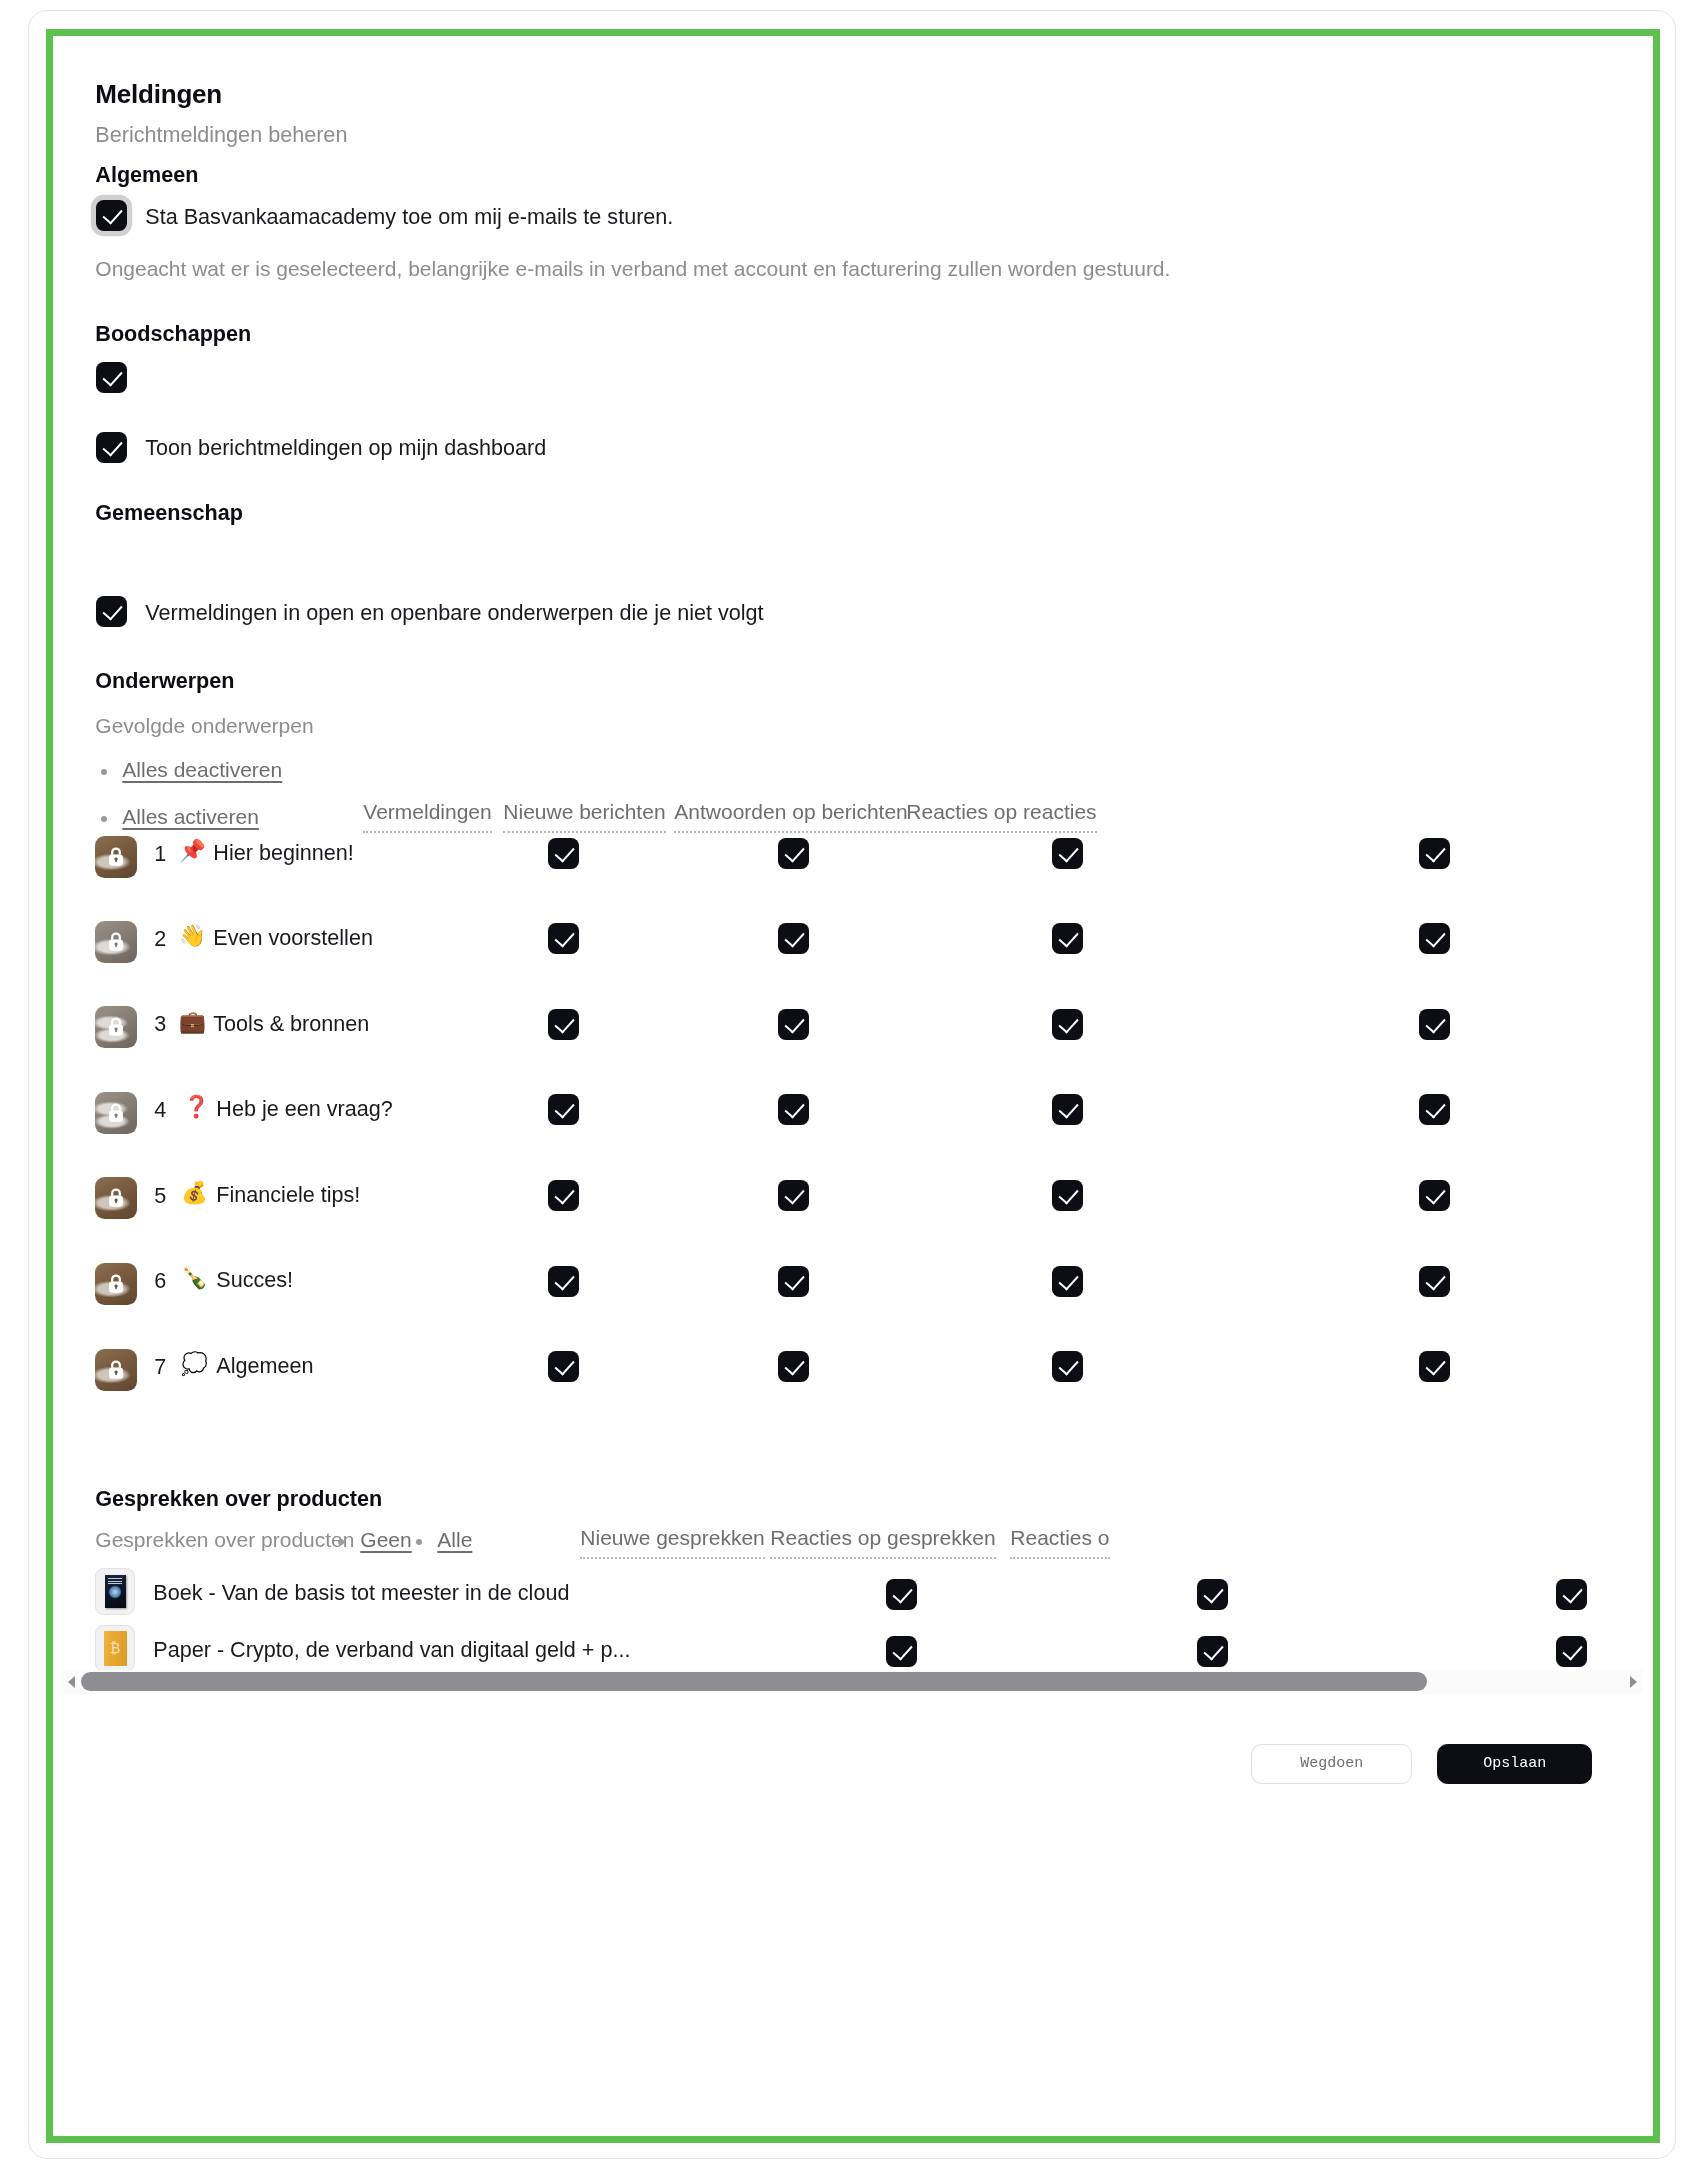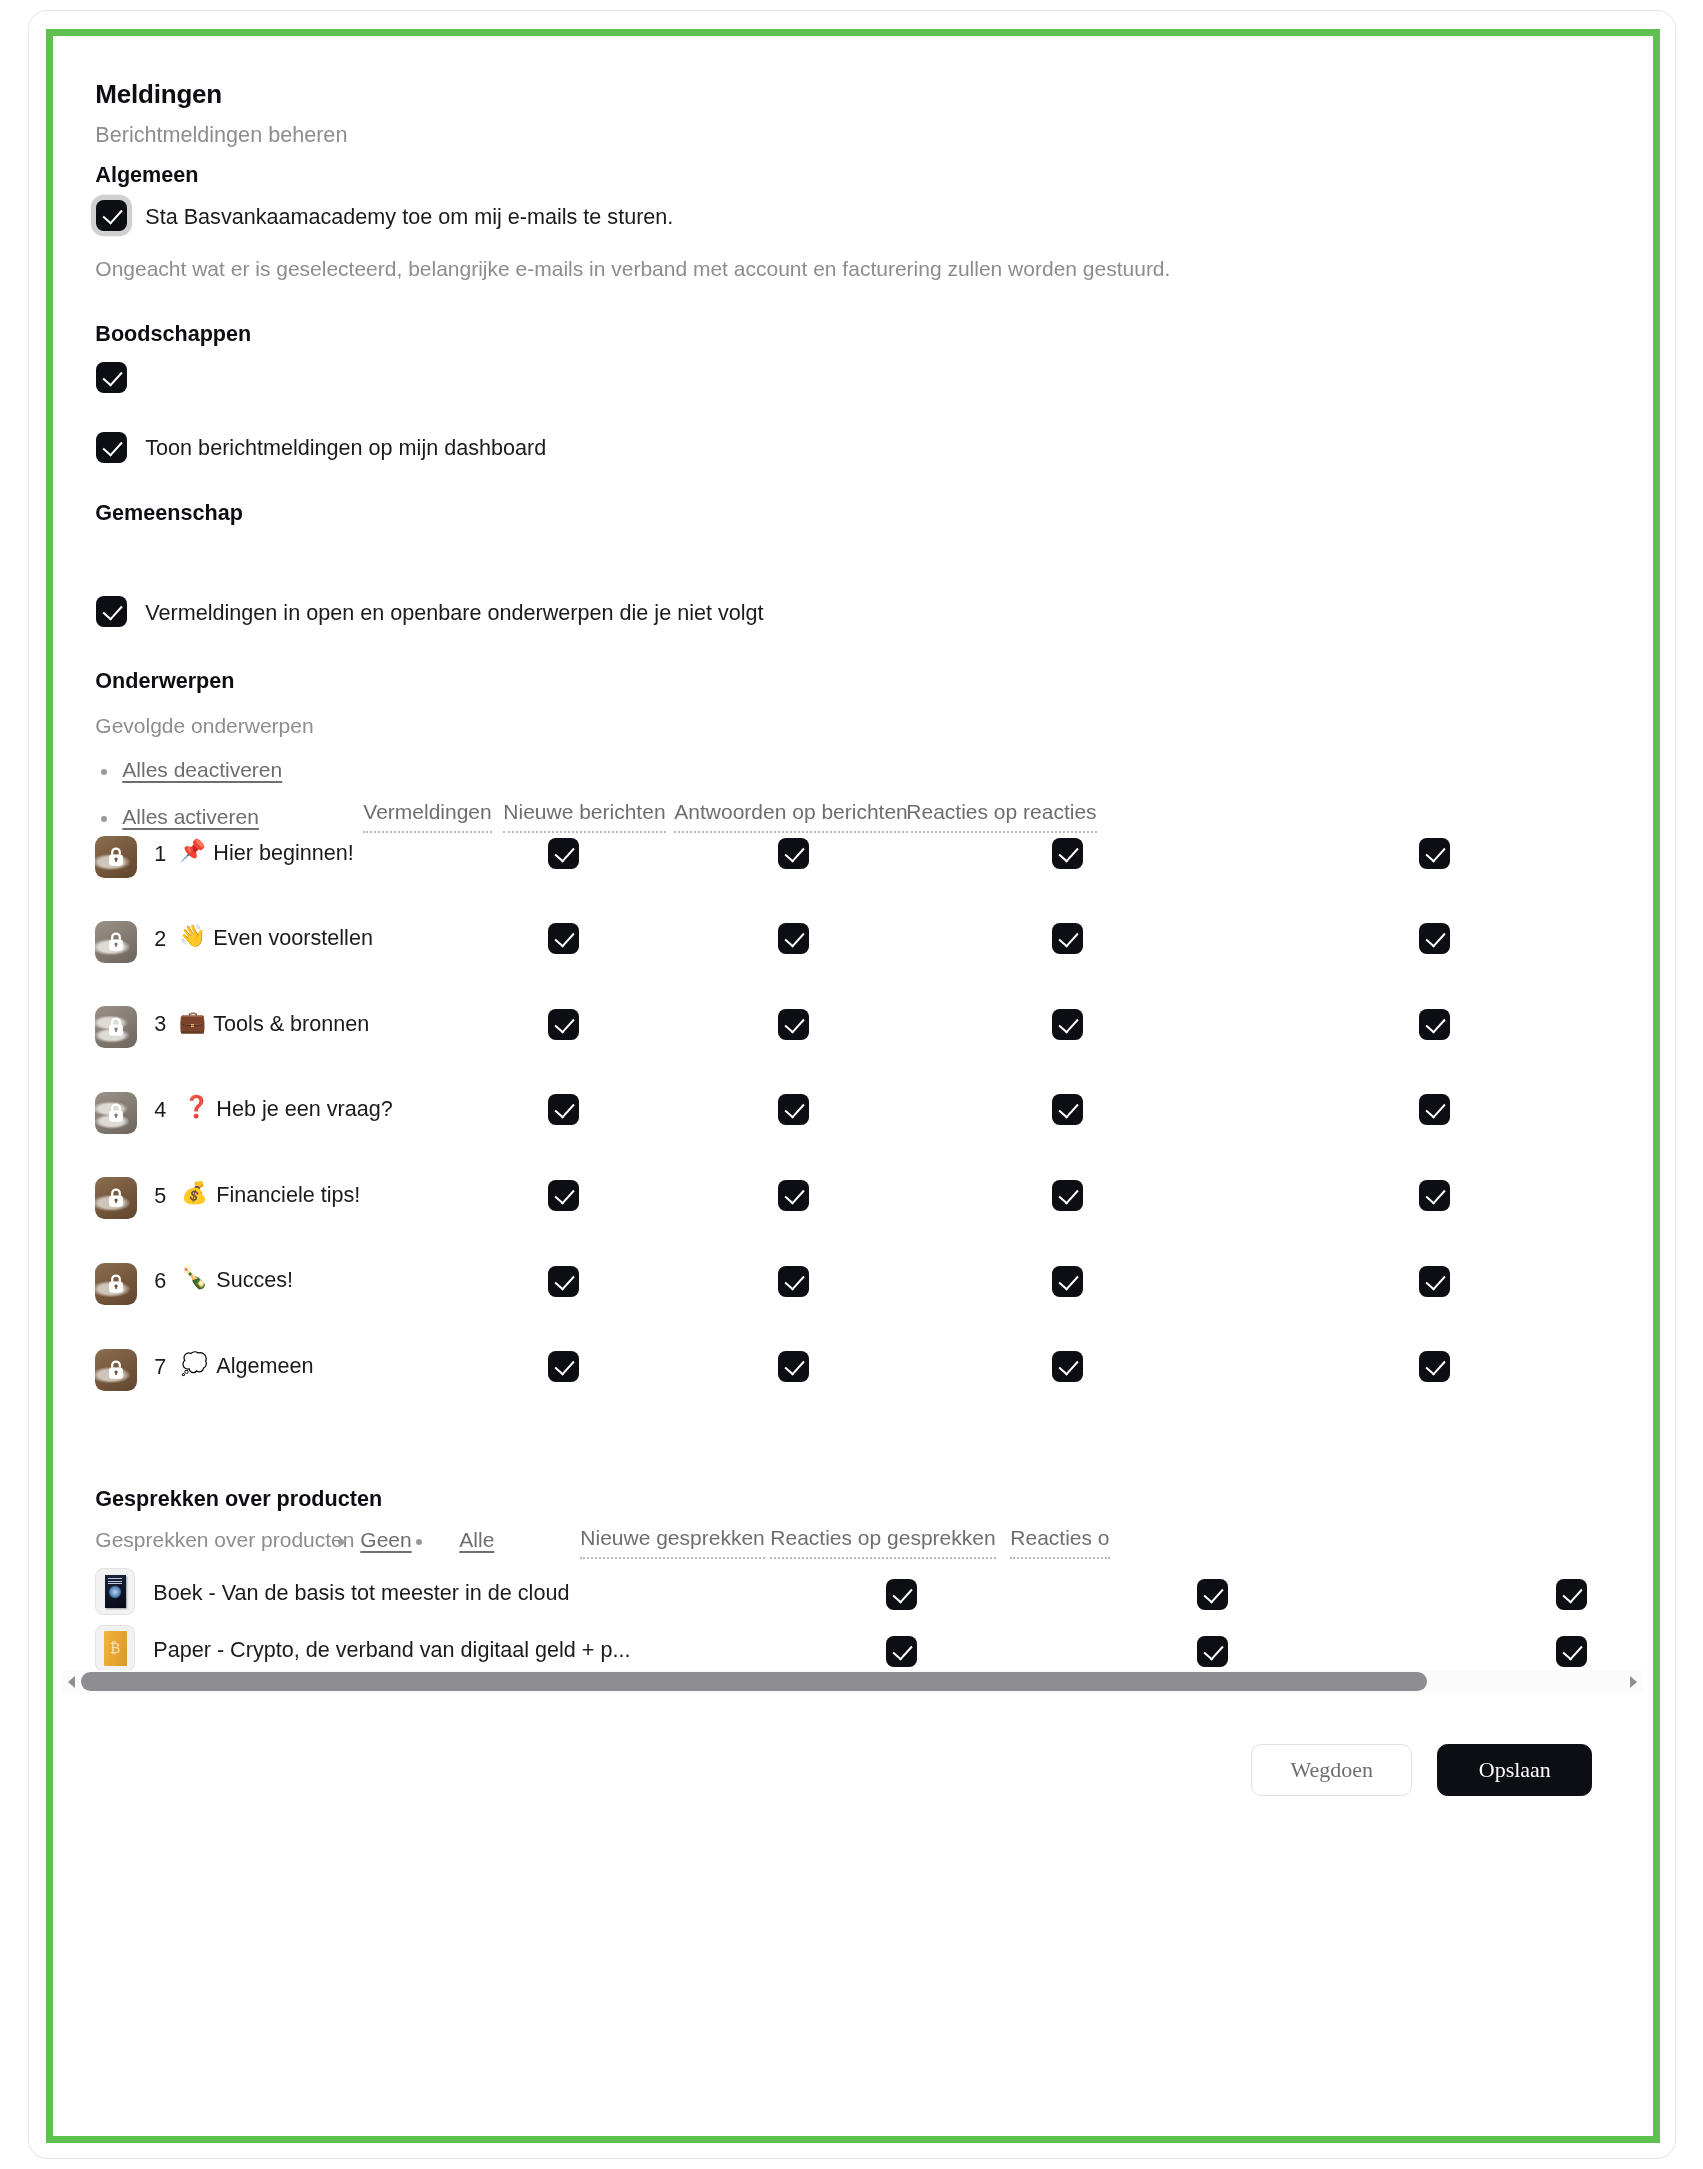--- a/index.html
+++ b/index.html
@@ -236,26 +236,26 @@
     position: absolute; left: 0; top: 0;
     width: 1346px; height: 19px;
     border-radius: 9.5px;
     background: #8e8e92;
     cursor: grab;
   }
 
   
   .btn {
     position: absolute;
-    height: 52px;
+    height: 40px;
     border-radius: 10.4px;
-    font-size: 22px;
+    font-size: 15px;
     display: flex; align-items: center; justify-content: center;
     cursor: pointer;
-    font-family: Liberation Serif, serif;
+    font-family: Liberation Mono, monospace;
   }
   .btn-secondary {
     background: #ffffff;
     border: 1.7px solid #e0e0e0;
     color: #6e6e72;
   }
   .btn-primary {
     background: #0d0d14;
     border: 1.7px solid #0d0d14;
     color: #ffffff;
@@ -415,21 +415,21 @@
       <div class="cbx" style="left:495px; top:1315px;"></div>
       <div class="cbx" style="left:725px; top:1315px;"></div>
       <div class="cbx" style="left:999px; top:1315px;"></div>
       <div class="cbx" style="left:1366px; top:1315px;"></div>
 
       <div class="sect-head" style="top:1450px;">Gesprekken over producten</div>
       <div class="muted-text" style="left:42px; top:1492px;">Gesprekken over producten</div>
       <div class="dot-sep" style="left:285px; top:1503px;"></div>
       <div class="ulink" style="left:307px; top:1492px;">Geen</div>
       <div class="dot-sep" style="left:363px; top:1503px;"></div>
-      <div class="ulink" style="left:384px; top:1492px;margin-left:22px;">Alle</div>
+      <div class="ulink" style="left:384px; top:1492px;">Alle</div>
 
       <div class="col-head" style="left:527px;  top:1490px;">Nieuwe gesprekken</div>
       <div class="col-head" style="left:717px;  top:1490px;">Reacties op gesprekken</div>
       <div class="col-head" style="left:939px; top:1490px;margin-left:18px;">Reacties o</div>
 
       <div class="pthumb" style="left:42px; top:1532px;">
         <div class="book-cover"></div>
       </div>
       <div class="body-text" style="left:100px; top:1544px;">Boek - Van de basis tot meester in de cloud</div>
       <div class="cbx" style="left:833px;  top:1543px;"></div>

